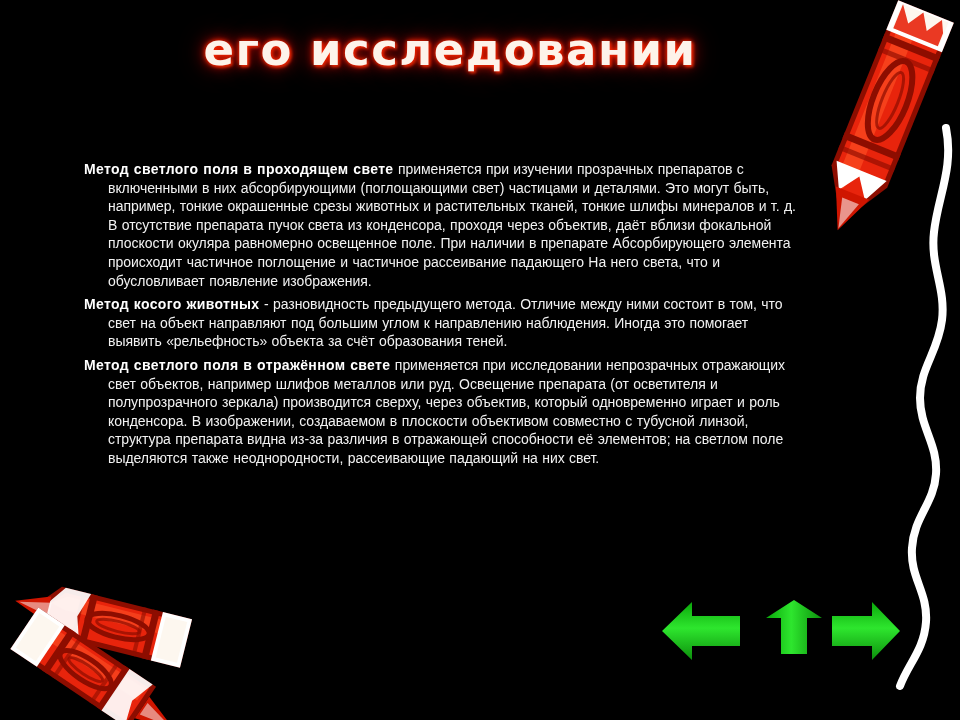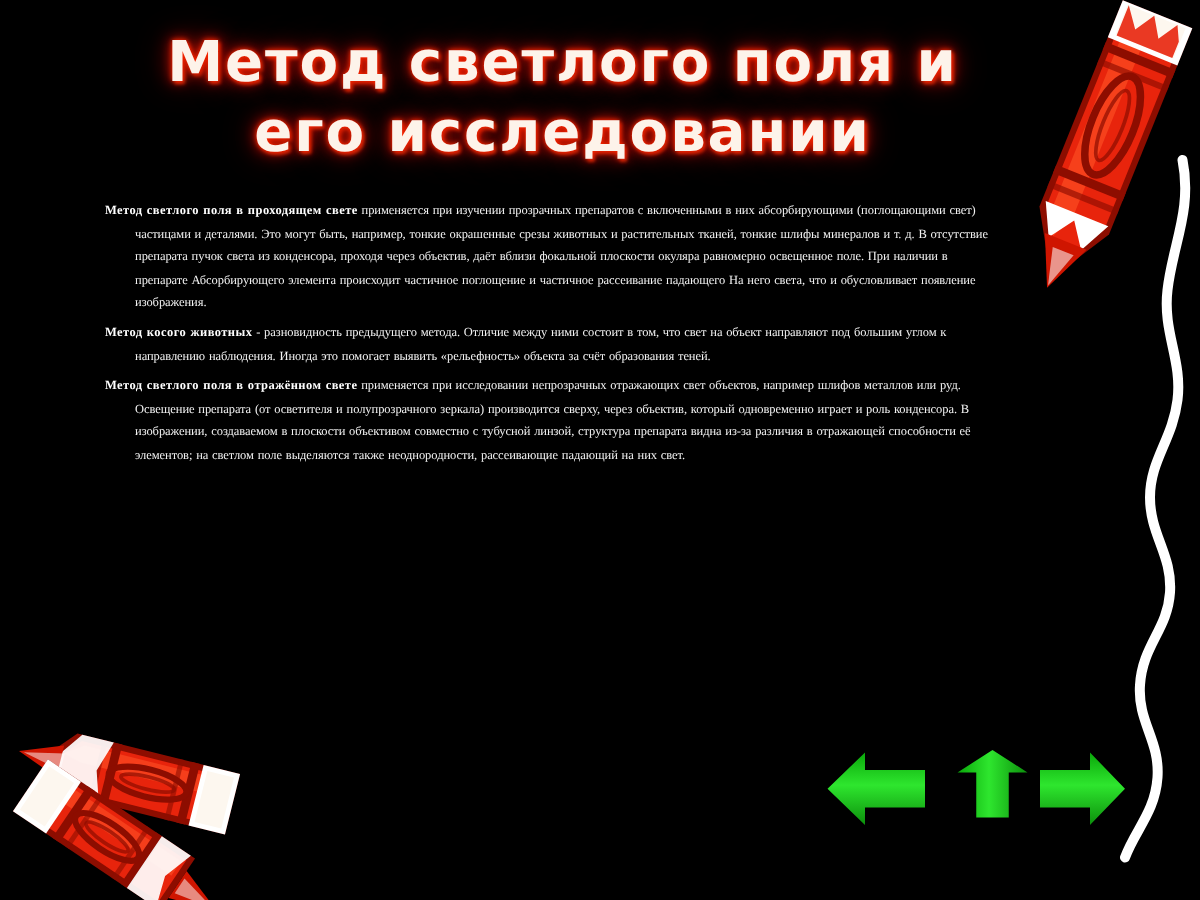--- a/index.html
+++ b/index.html
@@ -56,22 +56,22 @@
   .body-block {
     position: absolute;
     left: 84px;
     top: 160px;
     width: 716px;
     z-index: 5;
   }
 
   .para {
     color: #f2f2f2;
-    font-family: Liberation Serif, serif;
-    font-size: 10px;
+    font-family: Liberation Sans, sans-serif;
+    font-size: 14px;
     line-height: 18.6px;
     text-indent: -24px;
     padding-left: 24px;
     margin-bottom: 5px;
     letter-spacing: -0.05px;
     word-spacing: 0.6px;
   }
 
   .para .lead {
     font-weight: 700;
@@ -119,21 +119,20 @@
     height: 70px;
     z-index: 4;
   }
 </style>
 </head>
 <body>
 
 <div class="slide">
 
   <div class="title-block">
-    <div class="title-line">Метод светлого поля и</div>
     <div class="title-line">его исследовании</div>
   </div>
 
   <div class="body-block">
 
     <p class="para"><span class="lead">Метод светлого поля в проходящем свете</span><span> применяется при изучении прозрачных препаратов с включенными в них абсорбирующими (поглощающими свет) частицами и деталями. Это могут быть, например, тонкие окрашенные срезы животных и растительных тканей, тонкие шлифы минералов и т. д. В отсутствие препарата пучок света из конденсора, проходя через объектив, даёт вблизи фокальной плоскости окуляра равномерно освещенное поле. При наличии в препарате Абсорбирующего элемента происходит частичное поглощение и частичное рассеивание падающего На него света, что и обусловливает появление изображения.</span></p>
 
     <p class="para"><span class="lead">Метод косого животных</span><span> - разновидность предыдущего метода. Отличие между ними состоит в том, что свет на объект направляют под большим углом к направлению наблюдения. Иногда это помогает выявить «рельефность» объекта за счёт образования теней.</span></p>
 
     <p class="para"><span class="lead">Метод светлого поля в отражённом свете</span><span> применяется при исследовании непрозрачных отражающих свет объектов, например шлифов металлов или руд. Освещение препарата (от осветителя и полупрозрачного зеркала) производится сверху, через объектив, который одновременно играет и роль конденсора. В изображении, создаваемом в плоскости объективом совместно с тубусной линзой, структура препарата видна из-за различия в отражающей способности её элементов; на светлом поле выделяются также неоднородности, рассеивающие падающий на них свет.</span></p>

